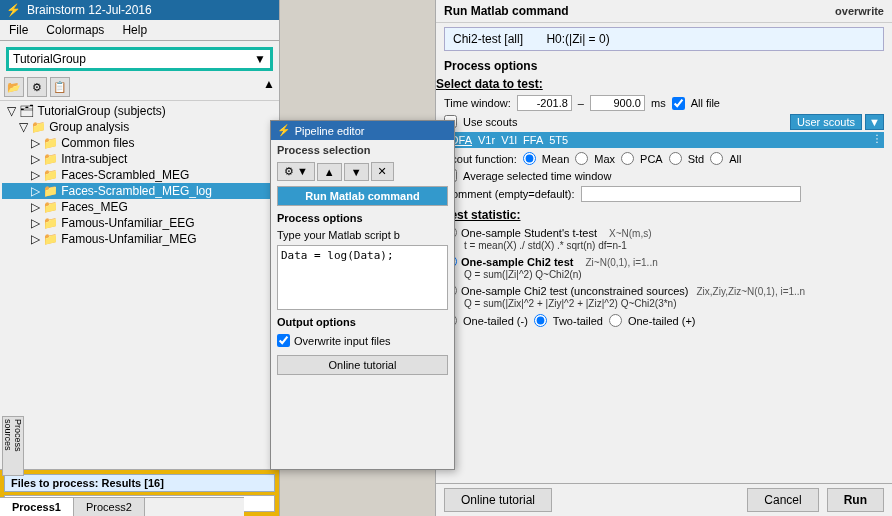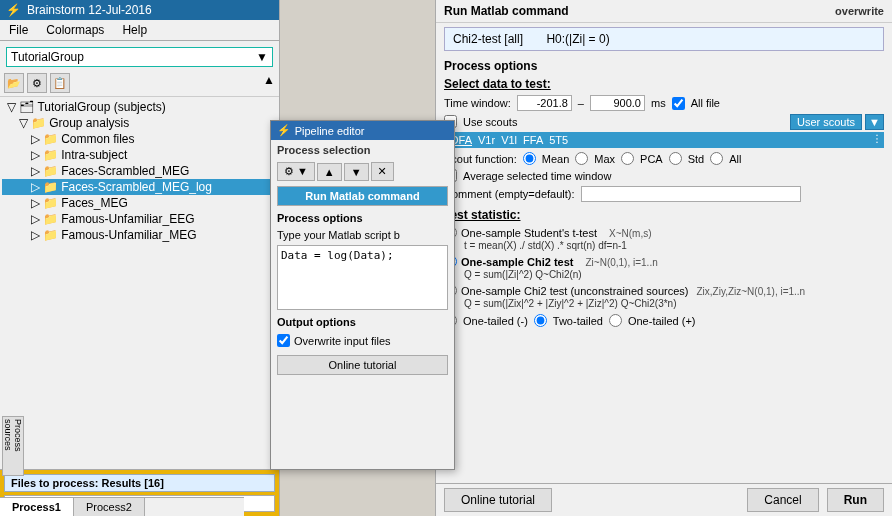--- a/index.html
+++ b/index.html
@@ -35,21 +35,21 @@
       height: 516px;
       background: #f0f0f0;
       border-right: 1px solid #aaa;
       display: flex;
       flex-direction: column;
     }
 
     
     .selector-bar {
       background: white;
-      border: 1px solid #14b8a6;
+      border: 3px solid #14b8a6;
       margin: 3px;
       padding: 2px 4px;
       display: flex;
       justify-content: space-between;
       align-items: center;
     }
 
     
     .toolbar {
       display: flex;
@@ -249,21 +249,21 @@
       margin: 4px 8px;
       padding: 4px 8px;
       font-size: 12px;
     }
     .section-title {
       padding: 4px 8px 2px;
       font-weight: bold;
       font-size: 12px;
     }
     .subsection-title {
-      padding: 2px 8px;
+      padding: 2px 0;
       font-weight: bold;
       font-size: 12px;
       text-decoration: underline;
     }
     .option-row {
       display: flex;
       align-items: center;
       gap: 6px;
       padding: 2px 8px;
       font-size: 11px;

